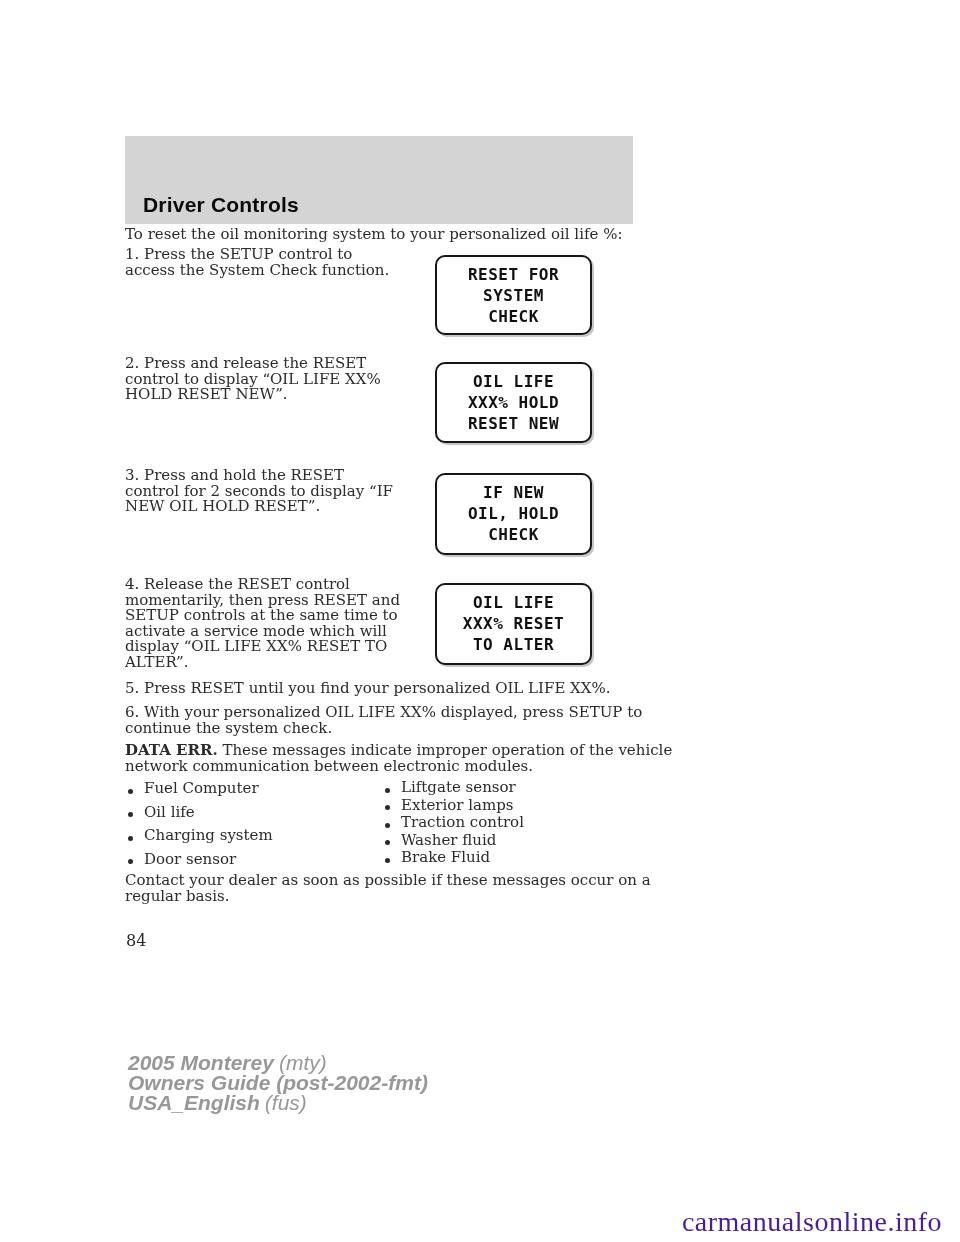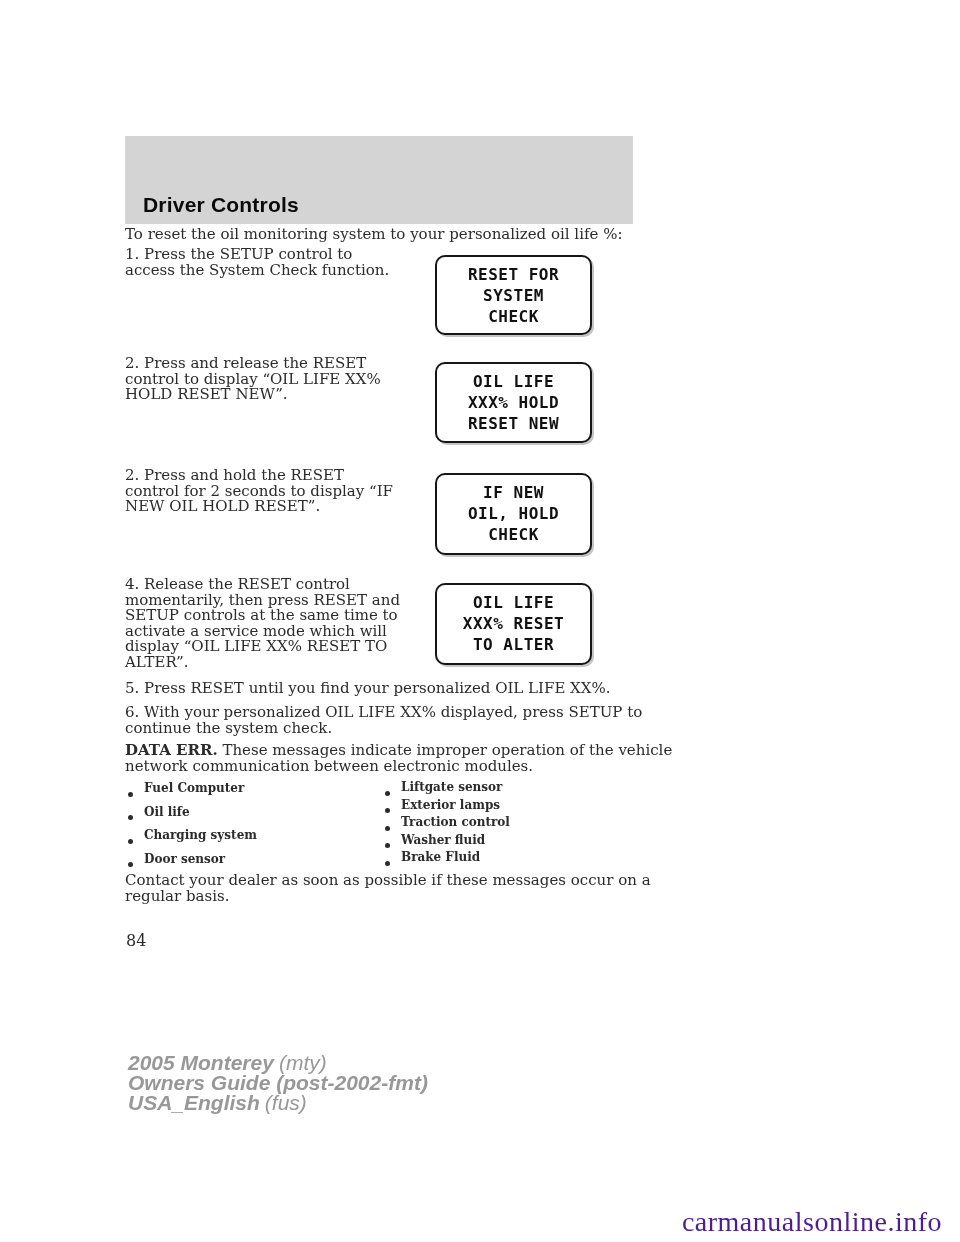--- a/index.html
+++ b/index.html
@@ -37,21 +37,21 @@
     text-align:center;
   }
   .lcd-text{
     padding-top:7px;
     font-family:"DejaVu Sans Mono","Liberation Mono",monospace;
     font-weight:bold;font-size:16px;line-height:21px;
     color:#111111;letter-spacing:0.5px;
   }
   .bold-prefix{font-weight:bold;}
   .bullet-col{position:absolute;}
-  .bullet-item{display:flex;align-items:flex-end;font-size:12px;line-height:15.5px;font-weight:bold;}
+  .bullet-item{display:flex;align-items:center;font-size:15px;line-height:15.5px;}
   .bullet-col.left-col .bullet-item{margin-bottom:8px;}
   .bullet-col.right-col .bullet-item{margin-bottom:2px;}
   .dot{
     width:5px;height:5px;border-radius:50%;
     background:#2b2b2b;flex:0 0 auto;
     margin:5px 11px 0 0;
   }
   .page-number{font-size:16px;color:#2b2b2b;}
   .footer{
     font-family:"Liberation Sans","DejaVu Sans",sans-serif;
@@ -100,21 +100,21 @@
 
   <div class="lcd-box" style="top:362px;height:81px;">
     <div class="lcd-text">
       <div>OIL LIFE</div>
       <div>XXX% HOLD</div>
       <div>RESET NEW</div>
     </div>
   </div>
 
   <div class="abs body-text step" style="top:468px;">
-    <div class="line">2. Press and hold the RESET</div>
+    <div class="line">3. Press and hold the RESET</div>
     <div class="line">control for 2 seconds to display “IF</div>
     <div class="line">NEW OIL HOLD RESET”.</div>
   </div>
 
   <div class="lcd-box" style="top:473px;height:82px;">
     <div class="lcd-text">
       <div>IF NEW</div>
       <div>OIL, HOLD</div>
       <div>CHECK</div>
     </div>

